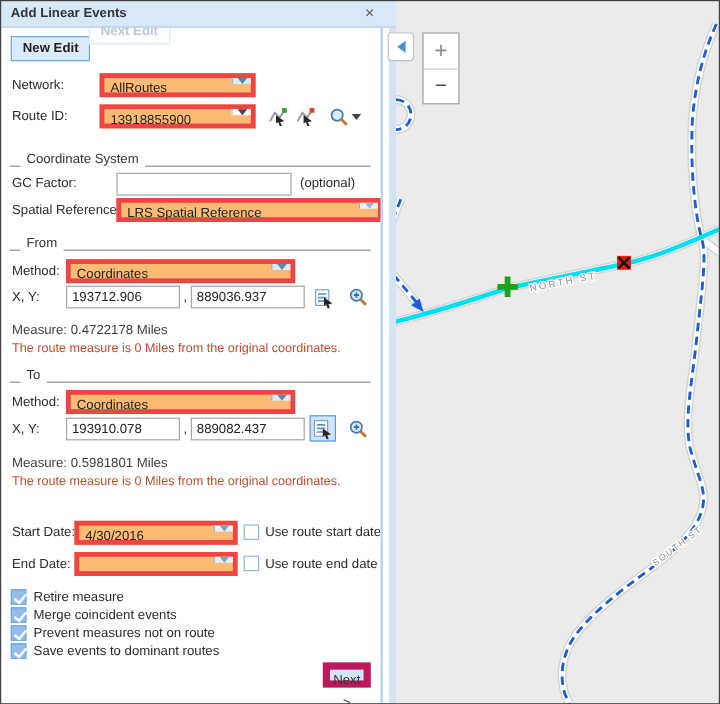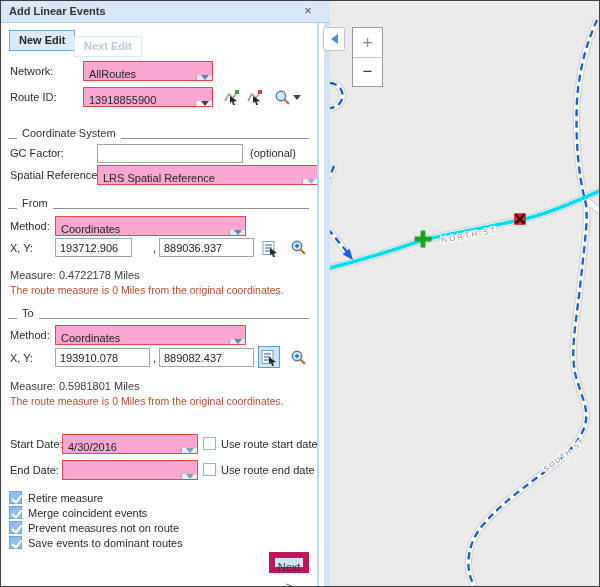--- a/index.html
+++ b/index.html
@@ -15,25 +15,25 @@
   .panel { position:absolute; left:0; top:0; width:317px; height:587px; background:#fff;border-radius:20px; }
   .titlebar { position:absolute; left:0; top:0; width:330px; height:23px; background:#d9e8f8; border-bottom:1px solid #aecbe8; z-index:5; }
   .title { position:absolute; left:9px; top:5px; font-weight:bold; color:#333; }
   .close { position:absolute; left:301px; top:3px; width:14px; height:16px; font-size:13px; color:#555; text-align:center; cursor:pointer; }
 
   .splitter { position:absolute; left:317px; top:23px; bottom:0; width:13px;
     background:linear-gradient(90deg,#bcd7ef 0,#bcd7ef 2px,#fff 2px,#fff 7px,#d2e4f4 7px,#d2e4f4 13px); }
 
   .btn { position:absolute; height:21px; line-height:19px; padding:0 9px; font-weight:bold; font-size:11px; }
   .btn-new { left:9px; top:30px; background:#dcebfa; border:1px solid #6ea8dc; color:#222; }
-  .btn-nextedit { left:74px; top:36px; background:#fbfdff; border:1px solid #dde8f2; color:#bcc8d4; }
+  .btn-nextedit { left:74px; top:16px; background:#fbfdff; border:1px solid #dde8f2; color:#bcc8d4; }
 
   .lbl { position:absolute; white-space:nowrap; color:#2b2b2b; }
 
-  .combo { position:absolute; height:20px; background:#f9a8d4; border:1px solid #ef4444; display:flex; align-items:flex-end; }
+  .combo { position:absolute; height:20px; background:#fdba74; border:4px solid #ef4444; display:flex; align-items:flex-start; }
   .combo .txt { flex:1; padding:3px 5px 0 5px; overflow:hidden; white-space:nowrap; }
   .combo .arrowbtn { width:16px; display:flex; align-items:center; justify-content:center; background:#dde9f4; border-left:1px solid #a6a6a6; }
   .tri { width:0; height:0; border-left:4px solid transparent; border-right:4px solid transparent; border-top:5px solid #5f87ad; }
   .combo.editable .arrowbtn { background:#fff; border-left:1px solid #cfcfcf; }
   .combo.editable .tri { border-top-color:#444; }
   .combo.disabled .arrowbtn { background:#eaf0f7; }
   .combo.disabled .tri { border-top-color:#9fb6cc; }
   .combo.date .arrowbtn { background:#e7f0f9; }
   .combo.date .tri { border-top-color:#7f9fc3; }
 
@@ -140,21 +140,21 @@
       <span>From</span>
     </div>
   <span class="lbl" style="left:10px;top:220px">Method:</span>
   <div class="combo" style="left:55px;top:216px;width:191px">
     <span class="txt">Coordinates</span>
     <span class="arrowbtn">
         <span class="tri"></span>
       </span>
   </div>
   <span class="lbl" style="left:10px;top:242px">X, Y:</span>
-  <input class="input" style="left: 55px; top: 238px; width: 77px;" value="193712.906">
+  <input class="input" style="left: 55px; top: 238px; width: 95px;" value="193712.906">
   <span class="lbl" style="left:153px;top:242px">,</span>
   <input class="input" style="left: 159px; top: 238px; width: 95px;" value="889036.937">
   <span class="mapselbox" style="left:259px;top:237px">
     <svg width="17" height="17">
         <rect x="1" y="1.5" width="11" height="13" fill="#fff" stroke="#7aa0c4"></rect>
         <line x1="3" y1="5" x2="10" y2="5" stroke="#5b8fc8" stroke-width="1.4"></line>
         <line x1="3" y1="8" x2="10" y2="8" stroke="#5b8fc8" stroke-width="1.4"></line>
         <line x1="3" y1="11" x2="10" y2="11" stroke="#5b8fc8" stroke-width="1.4"></line>
         <polygon points="8,8 15,13 11.5,13.6 13,17 11,17 10,13.6 8,15" fill="#222"></polygon>
       </svg>

